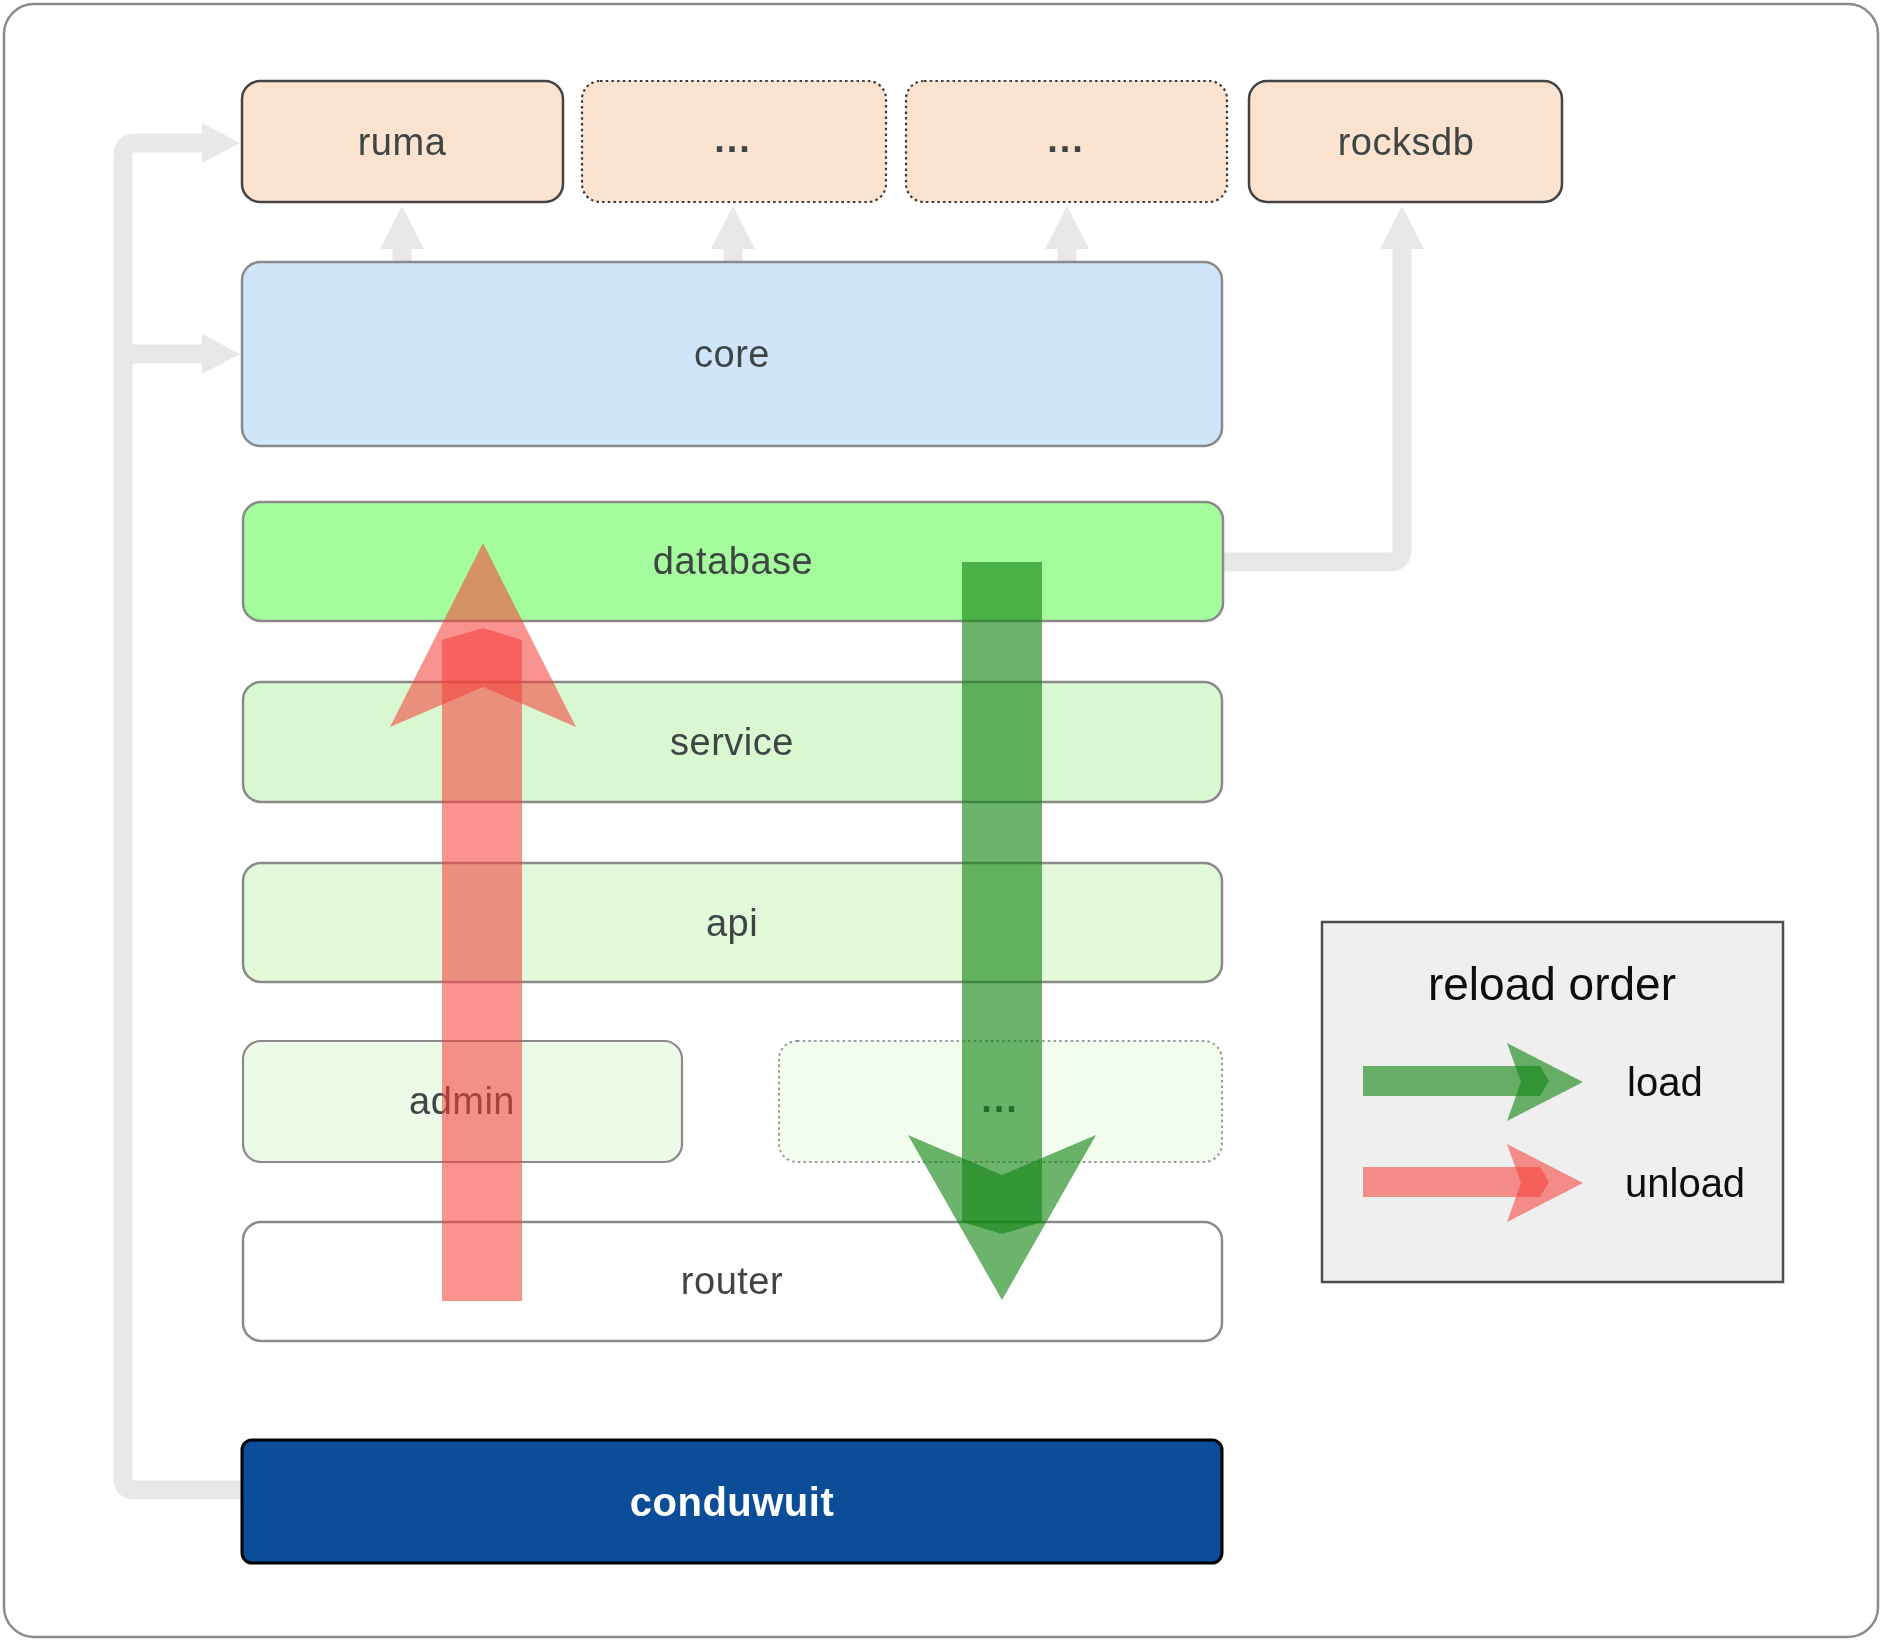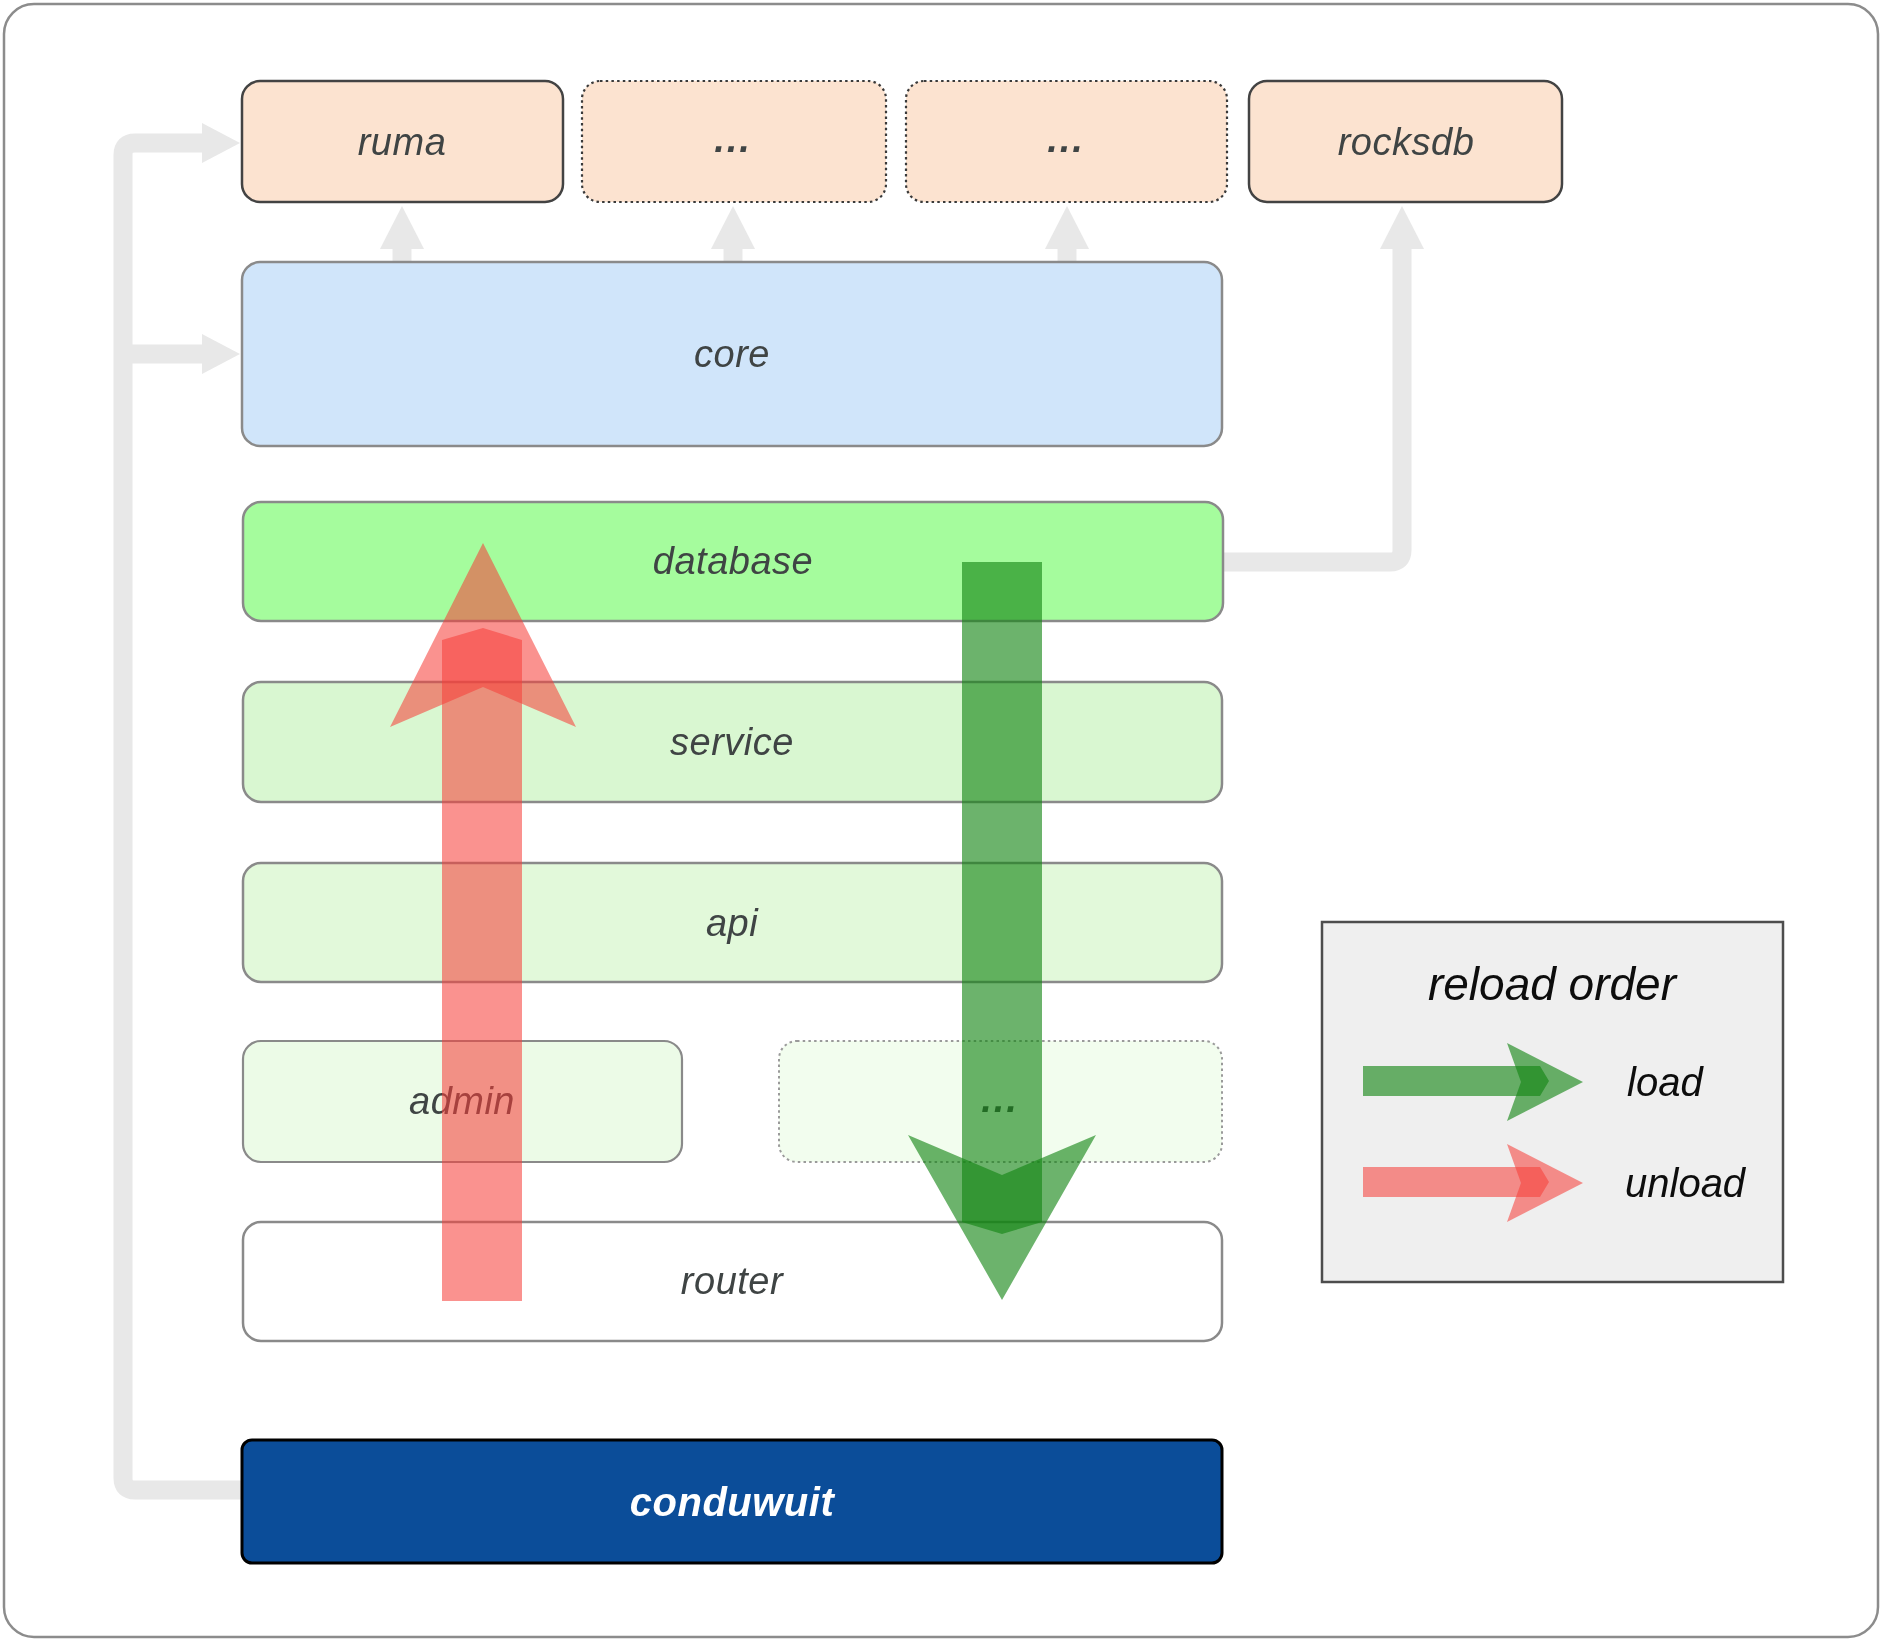--- a/index.html
+++ b/index.html
@@ -1,16 +1,16 @@
 <!DOCTYPE html>
 <html><head>
 <meta charset="utf-8">
 <style>
   html,body{margin:0;padding:0;background:#fff;}
-  .stage{width:1883px;height:1643px;position:relative;font-family:"Liberation Sans",sans-serif;font-style:italic;}
+  .stage{width:1883px;height:1643px;position:relative;font-family:"Liberation Sans",sans-serif;}
   svg{display:block;}
   text{font-family:"Liberation Sans",sans-serif;fill:#3f4444;}
   .node-label{font-size:38px;letter-spacing:.5px;}
   .dots-label{font-size:38px;font-weight:bold;letter-spacing:2px;}
   .white-label{font-size:40px;font-weight:600;fill:#ffffff;letter-spacing:.5px;}
   .legend-title{font-size:46px;fill:#0d0d0d;}
   .legend-label{font-size:40px;fill:#0d0d0d;}
   .crate-solid{fill:#fce3d0;stroke:#434343;stroke-width:2.5;}
   .crate-dotted{fill:#fce3d0;stroke:#3a3a3a;stroke-width:2.2;stroke-dasharray:2.5 3.2;}
   .gray-line{fill:none;stroke:#e8e8e8;stroke-width:19;}

